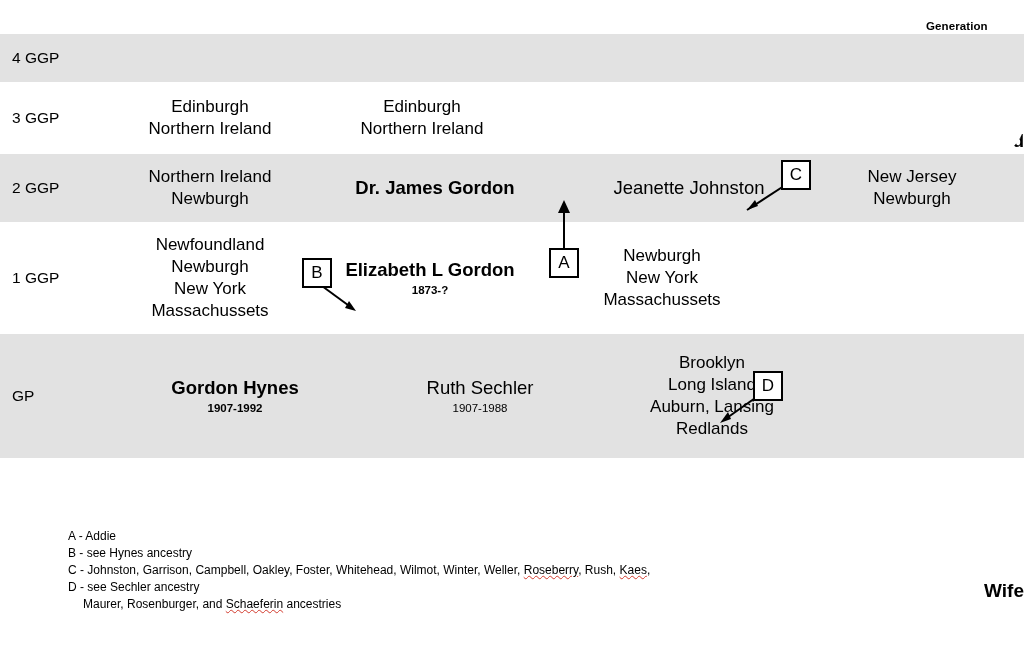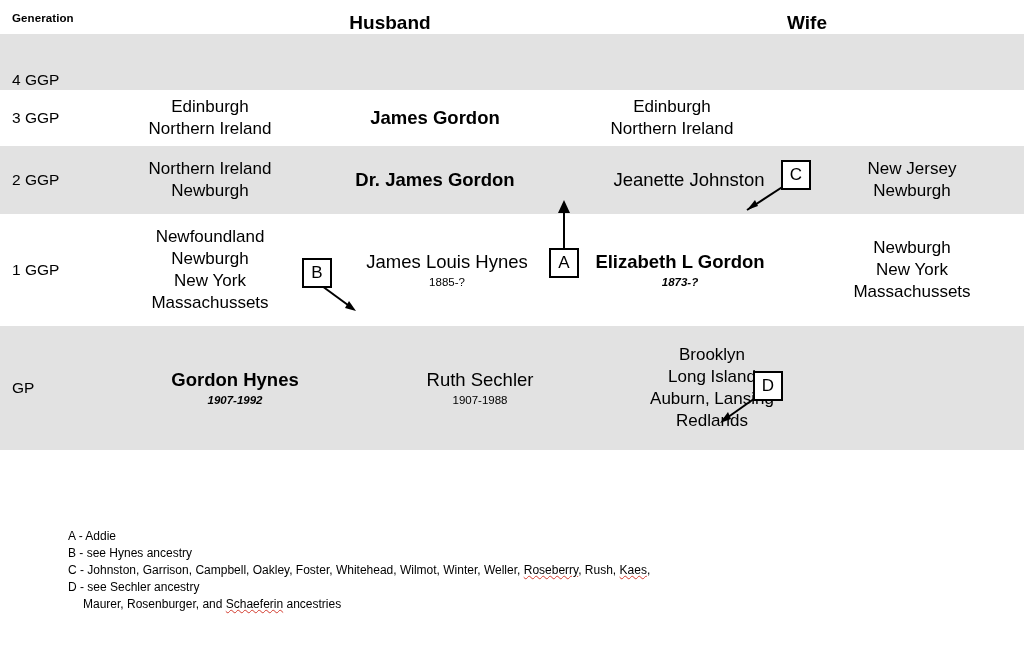--- a/index.html
+++ b/index.html
@@ -13,23 +13,24 @@
     height: 645px;
     font-family: "Liberation Sans", sans-serif;
     color: #000000;
     position: relative;
     overflow: hidden;
   }
 
   
   .header-row {
     display: flex;
-    align-items: flex-start;
+    align-items: flex-end;
     height: 34px;
-    padding-top: 12px;
+    padding-top: 20px;
+    flex-direction: column;
   }
   .col-gen   { width: 110px; flex: 0 0 110px; padding-left: 12px; }
   .col-hloc  { width: 200px; flex: 0 0 200px; }
   .col-hname { width: 250px; flex: 0 0 250px; }
   .col-wname { width: 240px; flex: 0 0 240px; }
   .col-wloc  { width: 224px; flex: 0 0 224px; }
 
   .gen-header {
     font-size: 11.5px;
     font-weight: bold;
@@ -46,22 +47,22 @@
   
   .gen-row {
     display: flex;
     align-items: center;
     width: 1024px;
     position: relative;
   }
   .gen-row.shaded { background: #e2e2e2; }
   .gen-row.plain  { background: #ffffff; }
 
-  .row-4ggp { height: 56px; align-items: flex-end; }
-  .row-3ggp { height: 56px; }
+  .row-4ggp { height: 48px; }
+  .row-3ggp { height: 72px; border-radius: 31px; }
   .row-2ggp { height: 68px; }
   .row-1ggp { height: 112px; }
   .row-gp   { height: 124px; }
 
   .cell {
     font-size: 17px;
     line-height: 1.30;
     text-align: center;
   }
   .cell-gen {
@@ -71,21 +72,21 @@
   }
   .name {
     font-size: 18.5px;
     line-height: 1.25;
   }
   .name.bold { font-weight: bold; }
   .dates {
     font-size: 11.5px;
     margin-top: 1px;
   }
-  .dates.bold { font-weight: bold; font-style: italic; }
+  .dates.bold { font-weight: bold; }
   .loc { font-size: 17px; line-height: 1.30; }
 
   
   .callout {
     position: absolute;
     border: 2px solid #000;
     background: #fff;
     width: 30px;
     height: 30px;
     display: flex;
@@ -141,23 +142,20 @@
   <div class="col-wname cell">
     <div class="name"></div>
   </div>
   <div class="col-wloc cell loc" style="white-space:pre-line;"></div>
 </div>
 
 <div class="gen-row plain row-3ggp">
   <div class="col-gen cell cell-gen">3 GGP</div>
   <div class="col-hloc cell loc" style="white-space:pre-line;">Edinburgh
 Northern Ireland</div>
-  <div class="col-hname cell">
-    <div class="name bold">James Gordon</div>
-  </div>
   <div class="col-wloc cell loc" style="white-space:pre-line;">Edinburgh
 Northern Ireland</div>
 </div>
 
 <div class="gen-row shaded row-2ggp">
   <div class="col-gen cell cell-gen">2 GGP</div>
   <div class="col-hloc cell loc" style="white-space:pre-line;">Northern Ireland
 Newburgh</div>
   <div class="col-hname cell">
     <div class="name bold">Dr. James Gordon</div>
@@ -168,24 +166,20 @@
   <div class="col-wloc cell loc" style="white-space:pre-line;">New Jersey
 Newburgh</div>
 </div>
 
 <div class="gen-row plain row-1ggp">
   <div class="col-gen cell cell-gen">1 GGP</div>
   <div class="col-hloc cell loc" style="white-space:pre-line;">Newfoundland
 Newburgh
 New York
 Massachussets</div>
-  <div class="col-hname cell" style="padding-left:24px;">
-    <div class="name">James Louis Hynes</div>
-    <div class="dates">1885-?</div>
-  </div>
   <div class="col-wname cell">
     <div class="name bold">Elizabeth L Gordon</div>
     <div class="dates bold">1873-?</div>
   </div>
   <div class="col-wloc cell loc" style="white-space:pre-line;">Newburgh
 New York
 Massachussets</div>
 </div>
 
 <div class="gen-row shaded row-gp">

